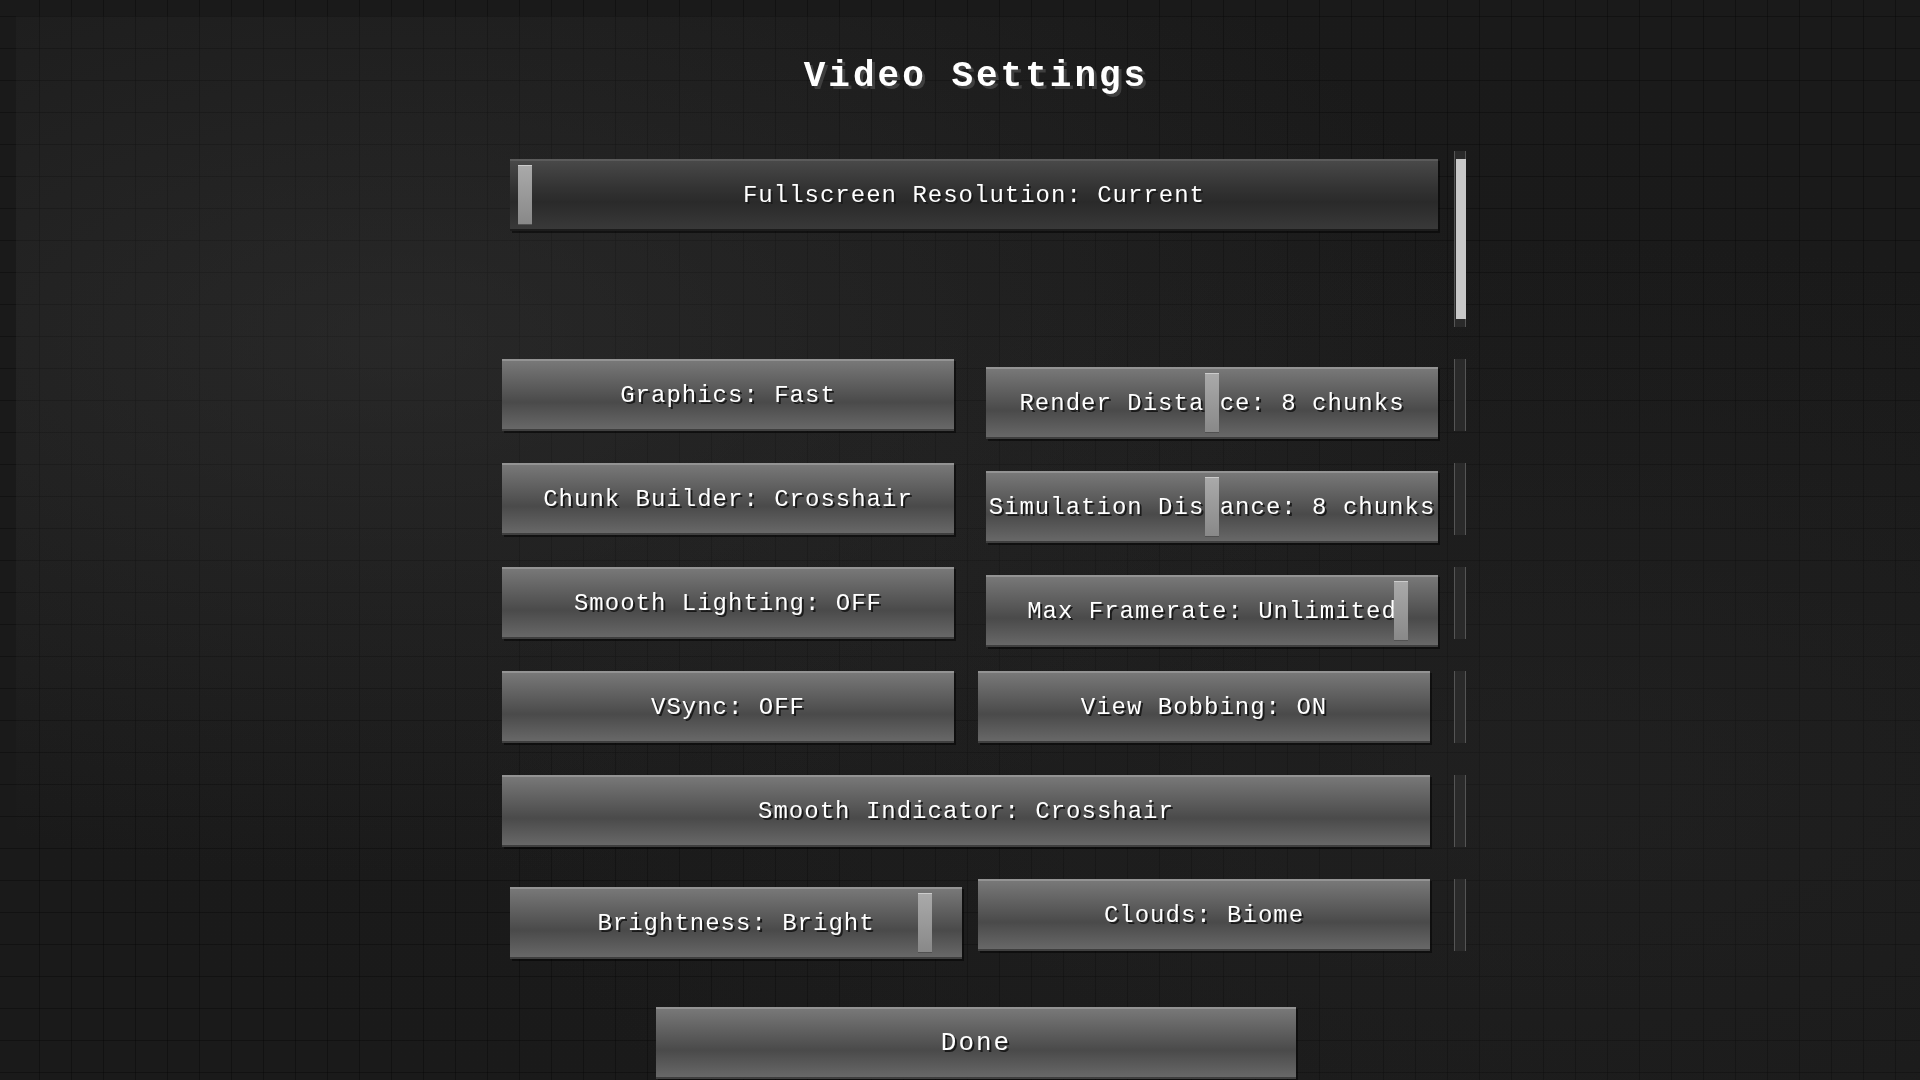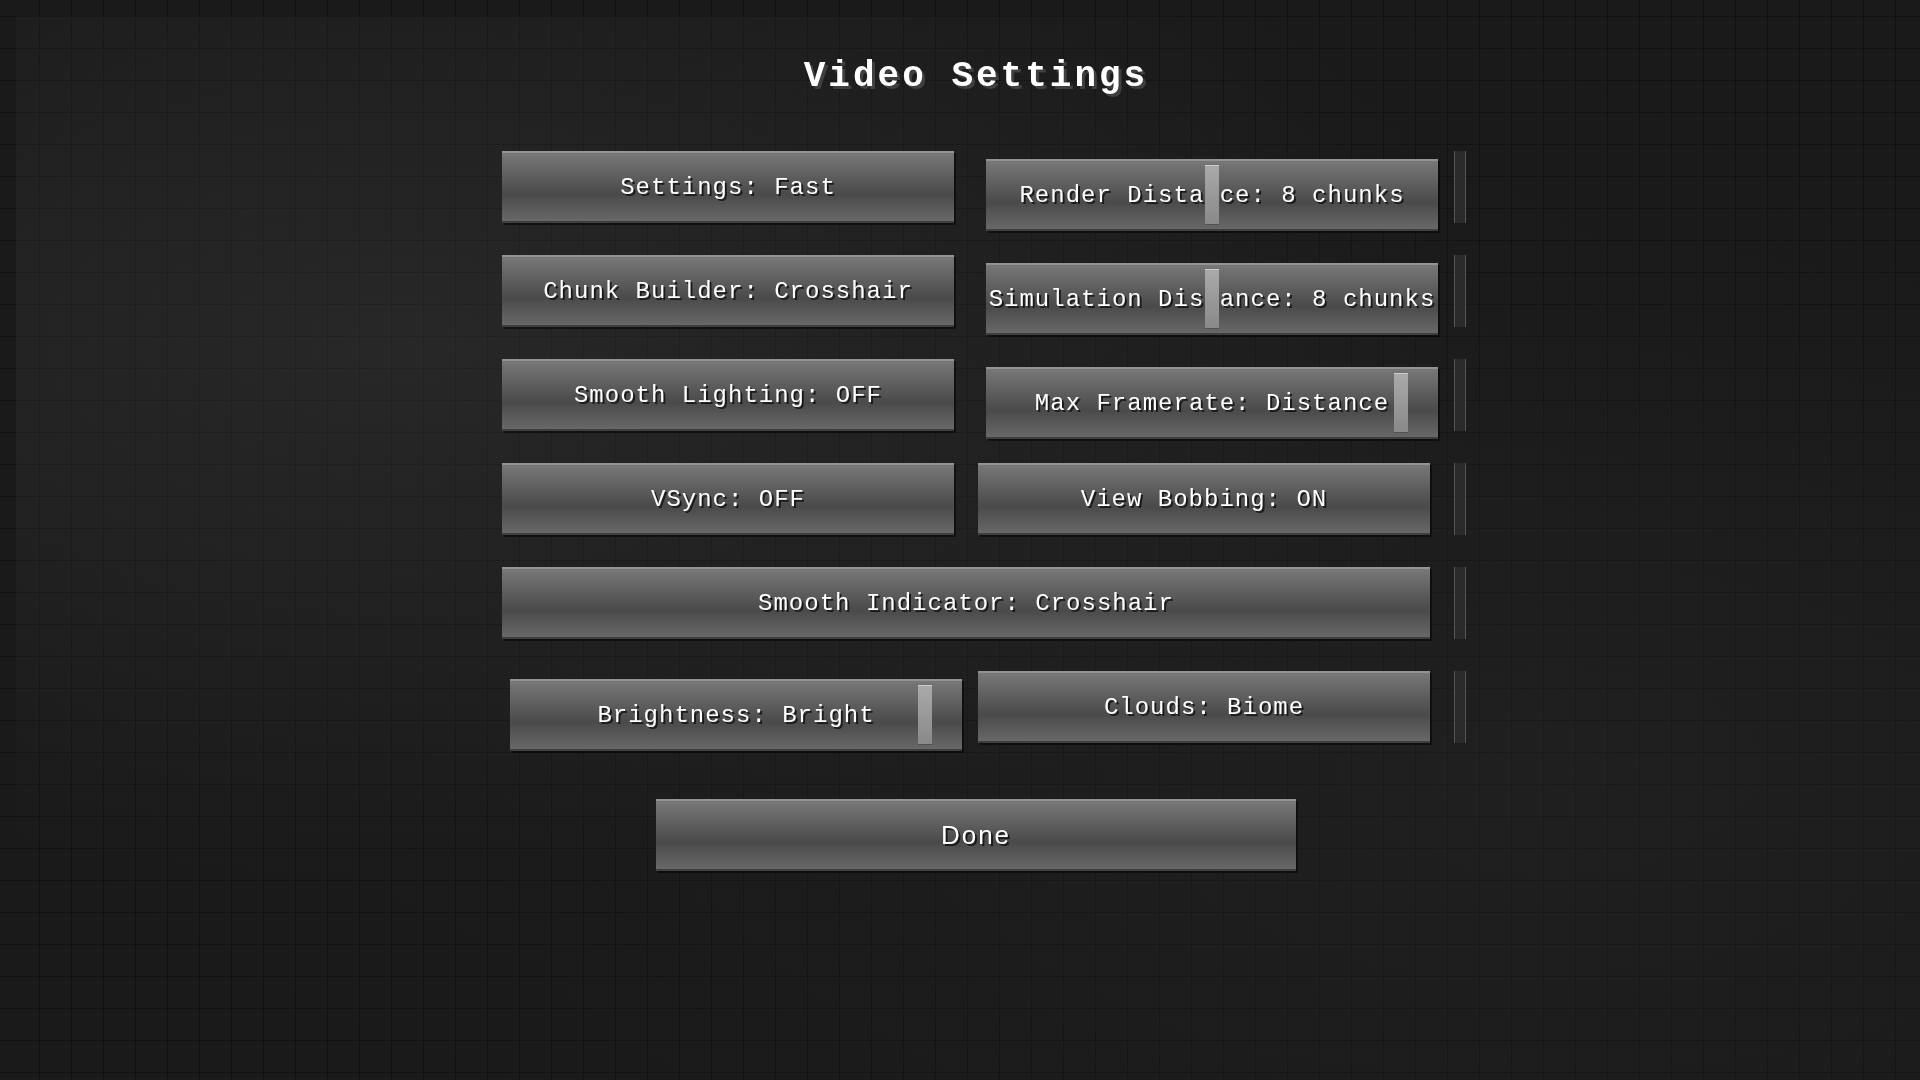--- a/index.html
+++ b/index.html
@@ -162,63 +162,72 @@
 
     .done-btn {
       width: 640px;
       height: 72px;
       margin-top: 32px;
       background: linear-gradient(to bottom, #7a7a7a 0%, #5a5a5a 40%, #4a4a4a 60%, #6a6a6a 100%);
       border: none;
       cursor: pointer;
       color: #ffffff;
       font-size: 26px;
-      font-family: Liberation Sans, sans-serif;
+      font-family: Liberation Mono, monospace;
       letter-spacing: 2px;
       text-shadow: 2px 2px 0px #1a1a1a;
       box-shadow: 
         inset 0 2px 0 rgba(255,255,255,0.2),
         inset 0 -2px 0 rgba(0,0,0,0.4),
         2px 2px 0 rgba(0,0,0,0.5);
       outline: none;
       z-index: 1;
       position: relative;
     }
   </style>
 </head>
 <body>
 
 <h1 class="page-title">Video Settings</h1>
 
 <div class="settings-container">
 
-
-
-  <div class="setting-row">
-    <button class="btn half">Settings: Fast</button>
+  <div class="setting-row">
+    <div class="btn-slider-wrapper">
+      <button class="btn full dark">Fullscreen Resolution: Current</button>
+      <div class="slider-handle fullscreen-handle"></div>
+    </div>
+    <div style="width:12px; background:#2a2a2a; border-left:1px solid #555; border-right:1px solid #555;">
+      <div style="width:10px; background:#c8c8c8; height:160px; margin-left:1px;"></div>
+    </div>
+  </div>
+
+
+  <div class="setting-row">
+    <button class="btn half">Graphics: Fast</button>
     <div class="btn-slider-wrapper">
       <button class="btn" style="width:100%;">Render Distance: 8 chunks</button>
       <div class="slider-handle render-distance-handle"></div>
     </div>
     <div style="width:12px; background:#2a2a2a; border-left:1px solid #555; border-right:1px solid #555;"></div>
   </div>
 
   <div class="setting-row">
     <button class="btn half">Chunk Builder: Crosshair</button>
     <div class="btn-slider-wrapper">
       <button class="btn" style="width:100%;">Simulation Distance: 8 chunks</button>
       <div class="slider-handle simulation-distance-handle"></div>
     </div>
     <div style="width:12px; background:#2a2a2a; border-left:1px solid #555; border-right:1px solid #555;"></div>
   </div>
 
   <div class="setting-row">
     <button class="btn half">Smooth Lighting: OFF</button>
     <div class="btn-slider-wrapper">
-      <button class="btn" style="width:100%;">Max Framerate: Distance</button>
+      <button class="btn" style="width:100%;">Max Framerate: Unlimited</button>
       <div class="slider-handle max-framerate-handle"></div>
     </div>
     <div style="width:12px; background:#2a2a2a; border-left:1px solid #555; border-right:1px solid #555;"></div>
   </div>
 
   <div class="setting-row">
     <button class="btn half">VSync: OFF</button>
     <button class="btn half">View Bobbing: ON</button>
     <div style="width:12px; background:#2a2a2a; border-left:1px solid #555; border-right:1px solid #555;"></div>
   </div>

